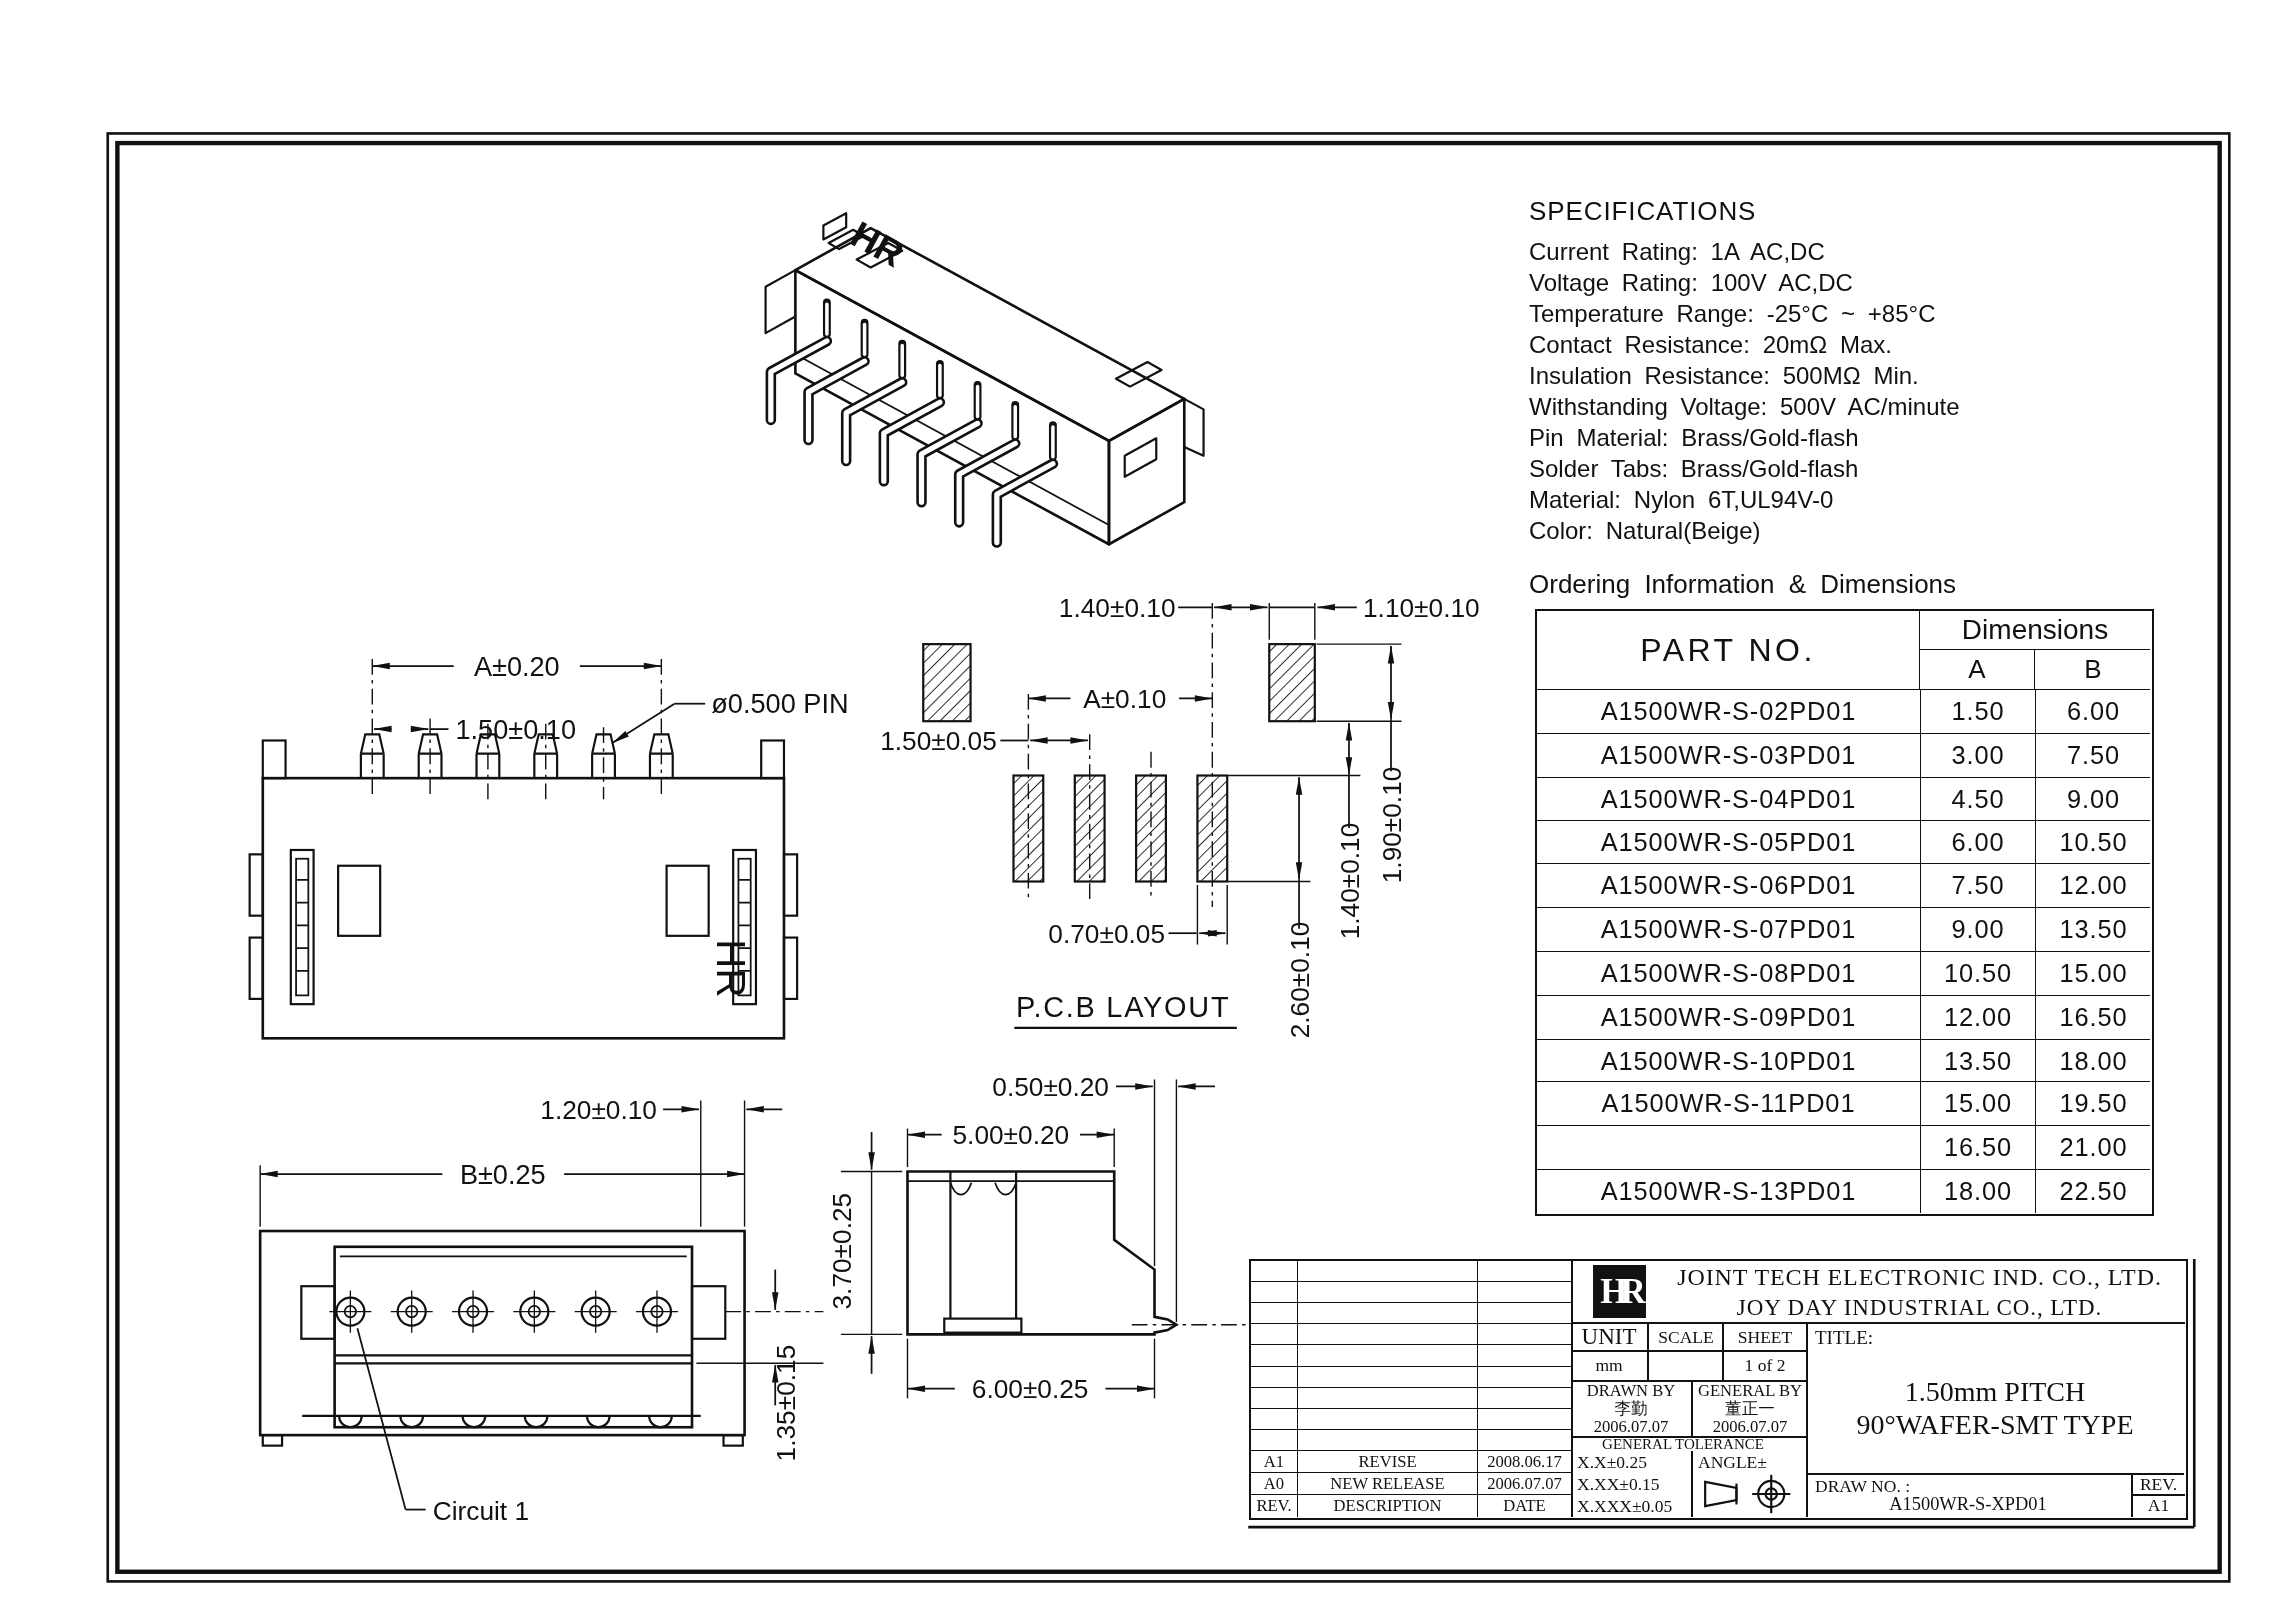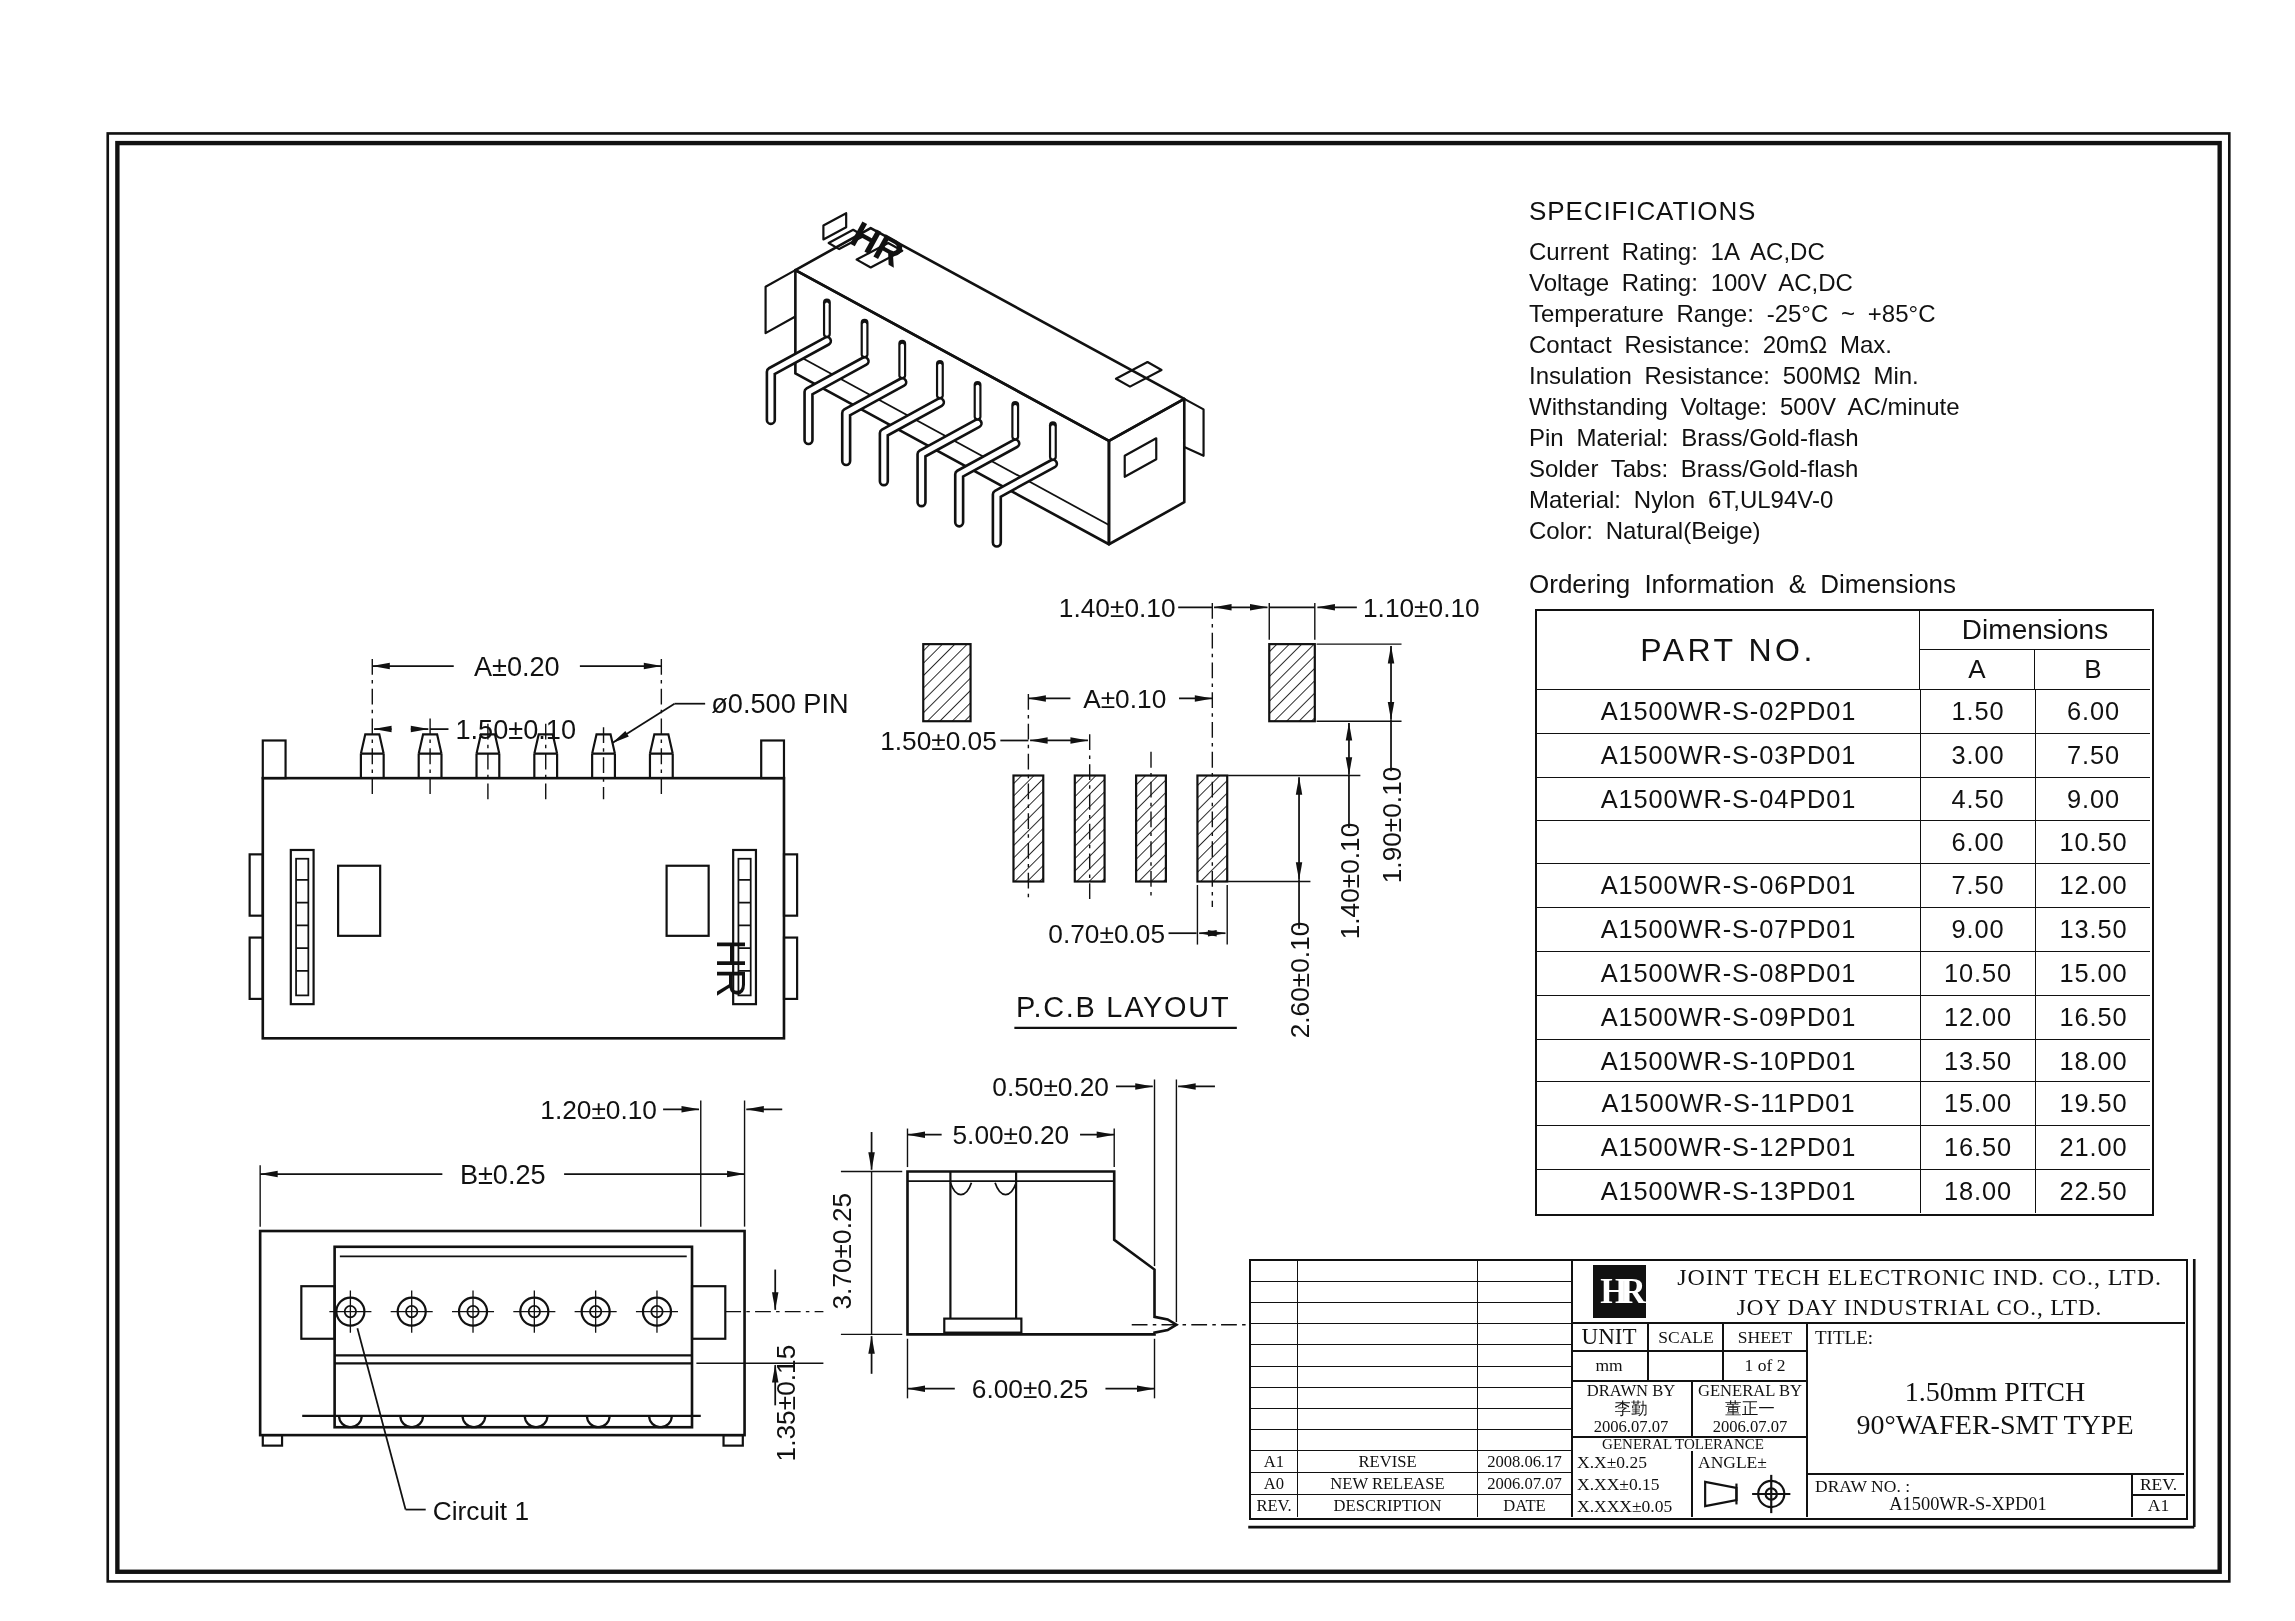--- a/index.html
+++ b/index.html
@@ -370,20 +370,21 @@
       <div class="tc p">A1500WR-S-03PD01</div>
       <div class="tc a">3.00</div>
       <div class="tc b">7.50</div>
       </div>
     <div class="trow" style="top:166px;">
       <div class="tc p">A1500WR-S-04PD01</div>
       <div class="tc a">4.50</div>
       <div class="tc b">9.00</div>
       </div>
     <div class="trow" style="top:209px;">
+      <div class="tc p">A1500WR-S-05PD01</div>
       <div class="tc a">6.00</div>
       <div class="tc b">10.50</div>
       </div>
     <div class="trow" style="top:252px;">
       <div class="tc p">A1500WR-S-06PD01</div>
       <div class="tc a">7.50</div>
       <div class="tc b">12.00</div>
       </div>
     <div class="trow" style="top:296px;">
       <div class="tc p">A1500WR-S-07PD01</div>
@@ -404,21 +405,20 @@
       <div class="tc p">A1500WR-S-10PD01</div>
       <div class="tc a">13.50</div>
       <div class="tc b">18.00</div>
       </div>
     <div class="trow" style="top:470px;">
       <div class="tc p">A1500WR-S-11PD01</div>
       <div class="tc a">15.00</div>
       <div class="tc b">19.50</div>
       </div>
     <div class="trow" style="top:514px;">
-      <div class="tc p">A1500WR-S-12PD01</div>
       <div class="tc a">16.50</div>
       <div class="tc b">21.00</div>
       </div>
     <div class="trow" style="top:558px;height:44px;">
       <div class="tc p">A1500WR-S-13PD01</div>
       <div class="tc a">18.00</div>
       <div class="tc b">22.50</div>
       </div>
   </div>
 

